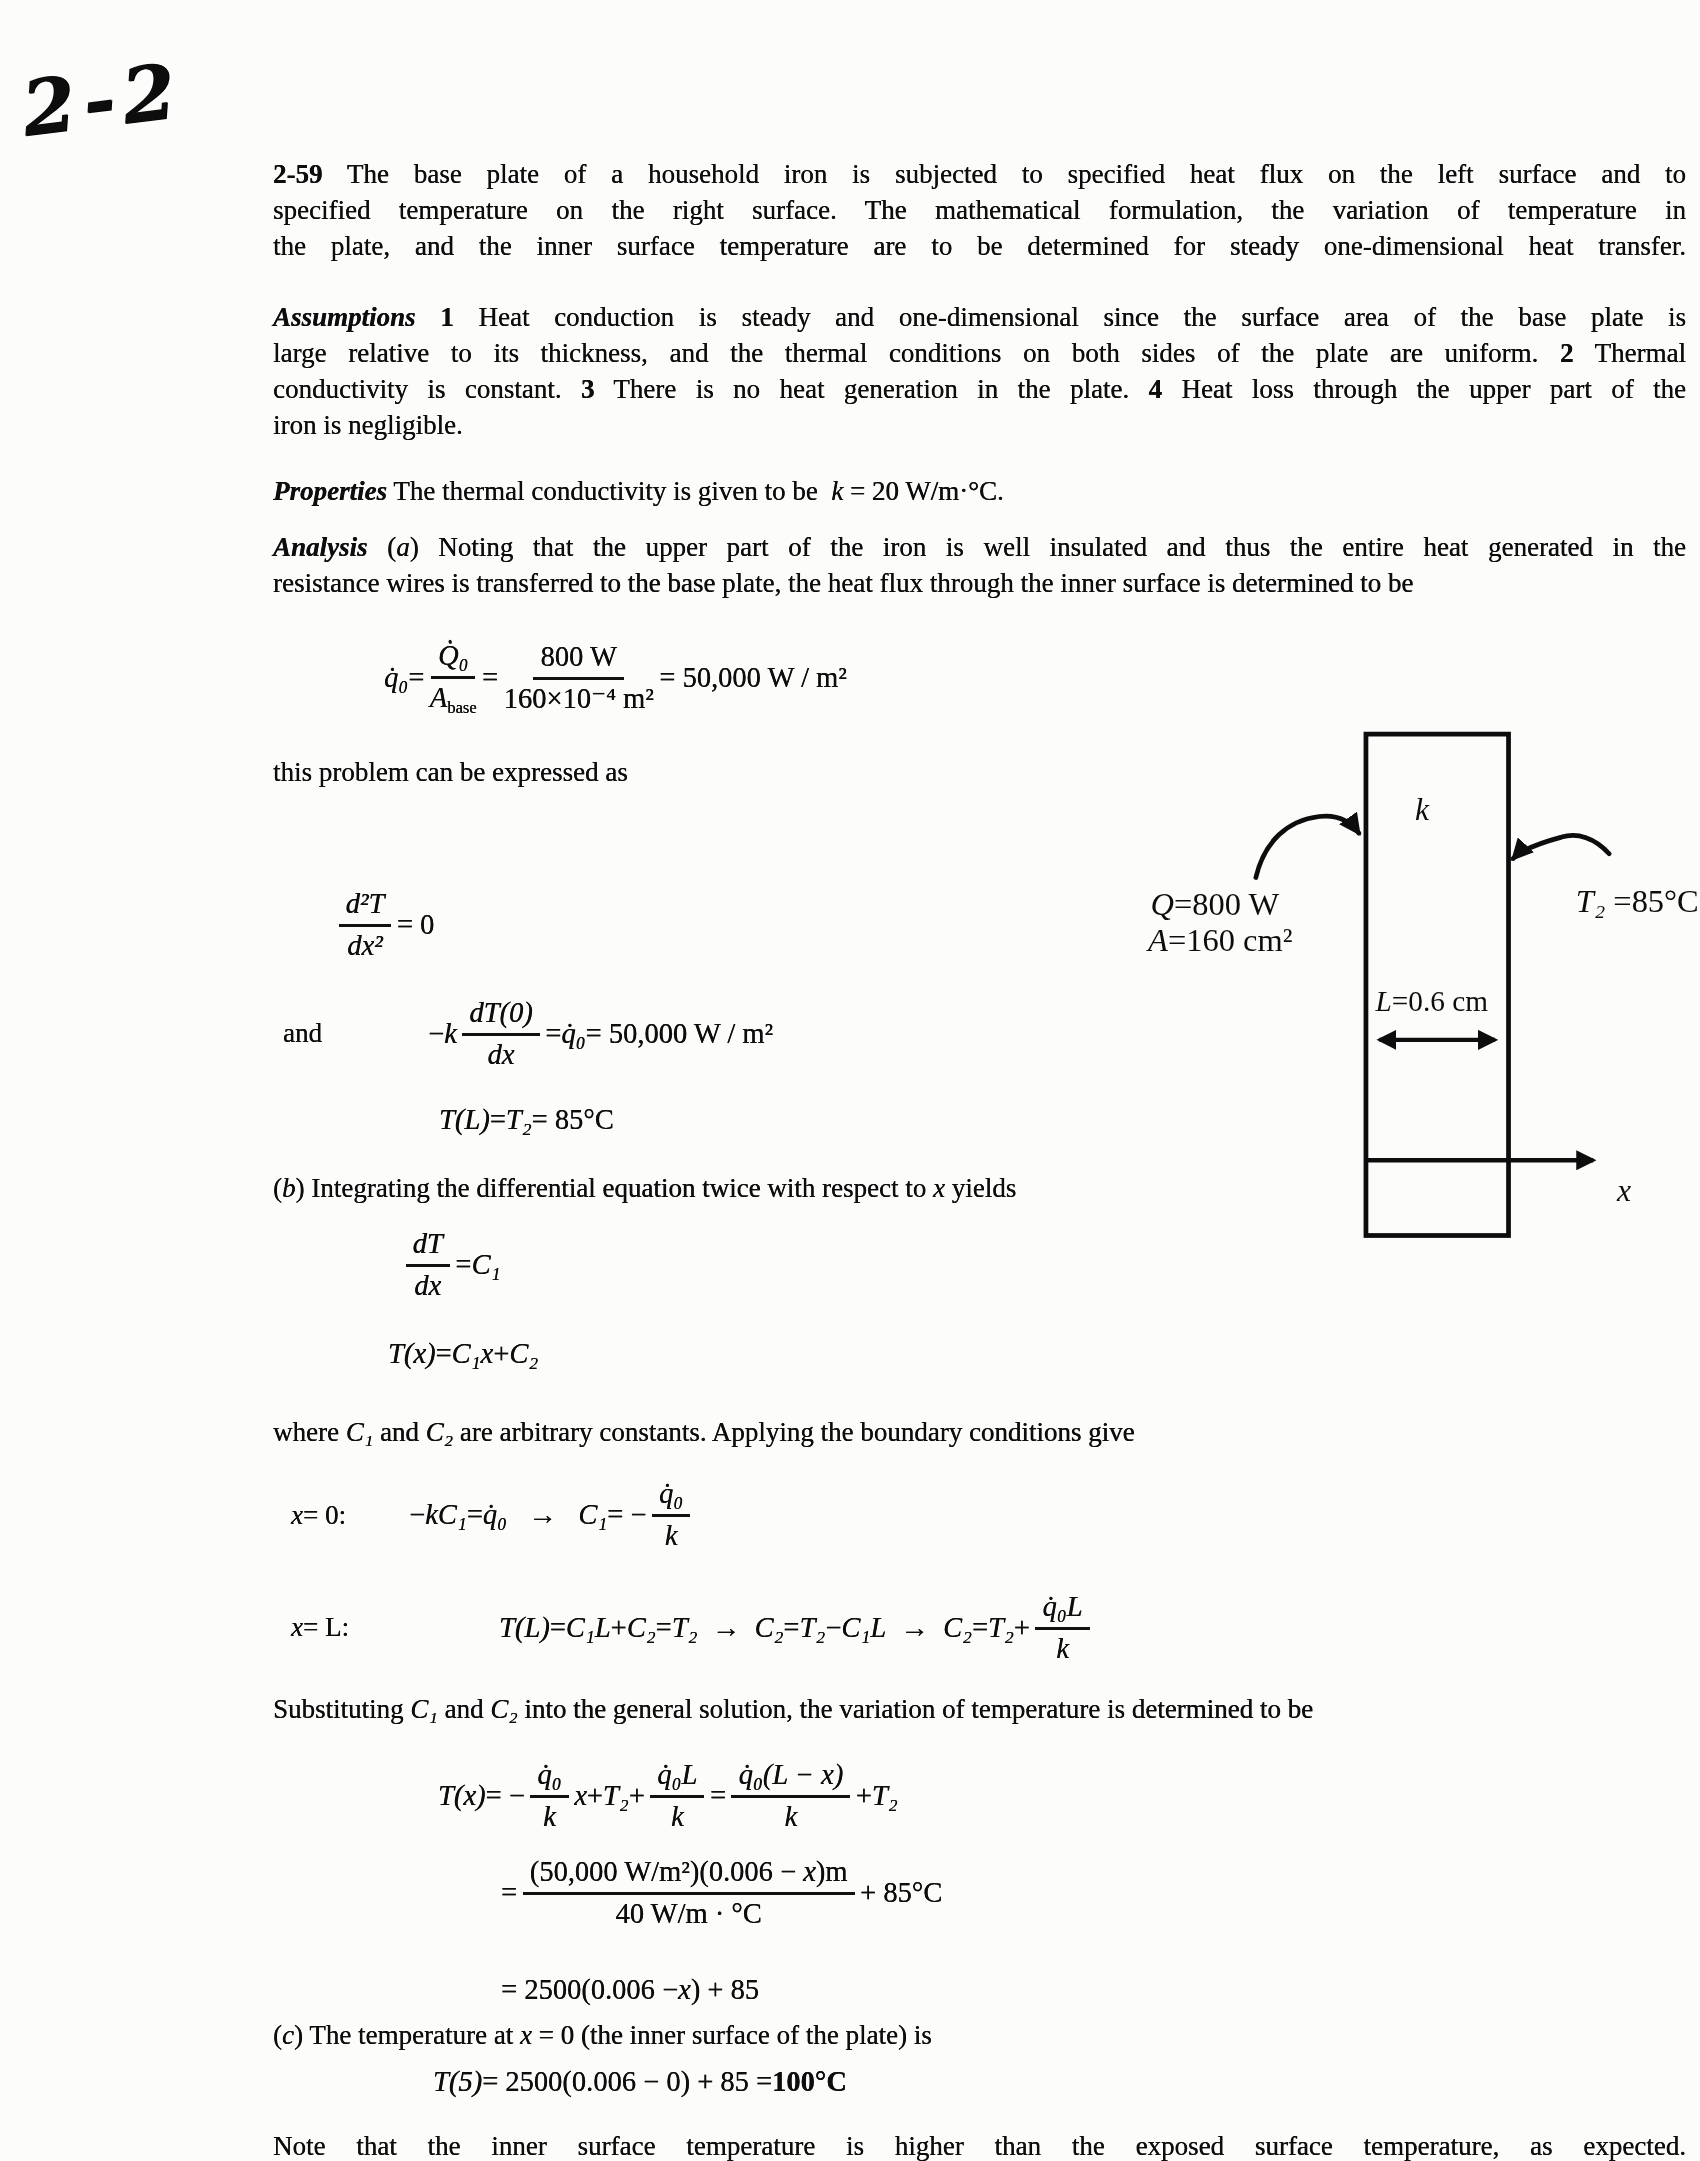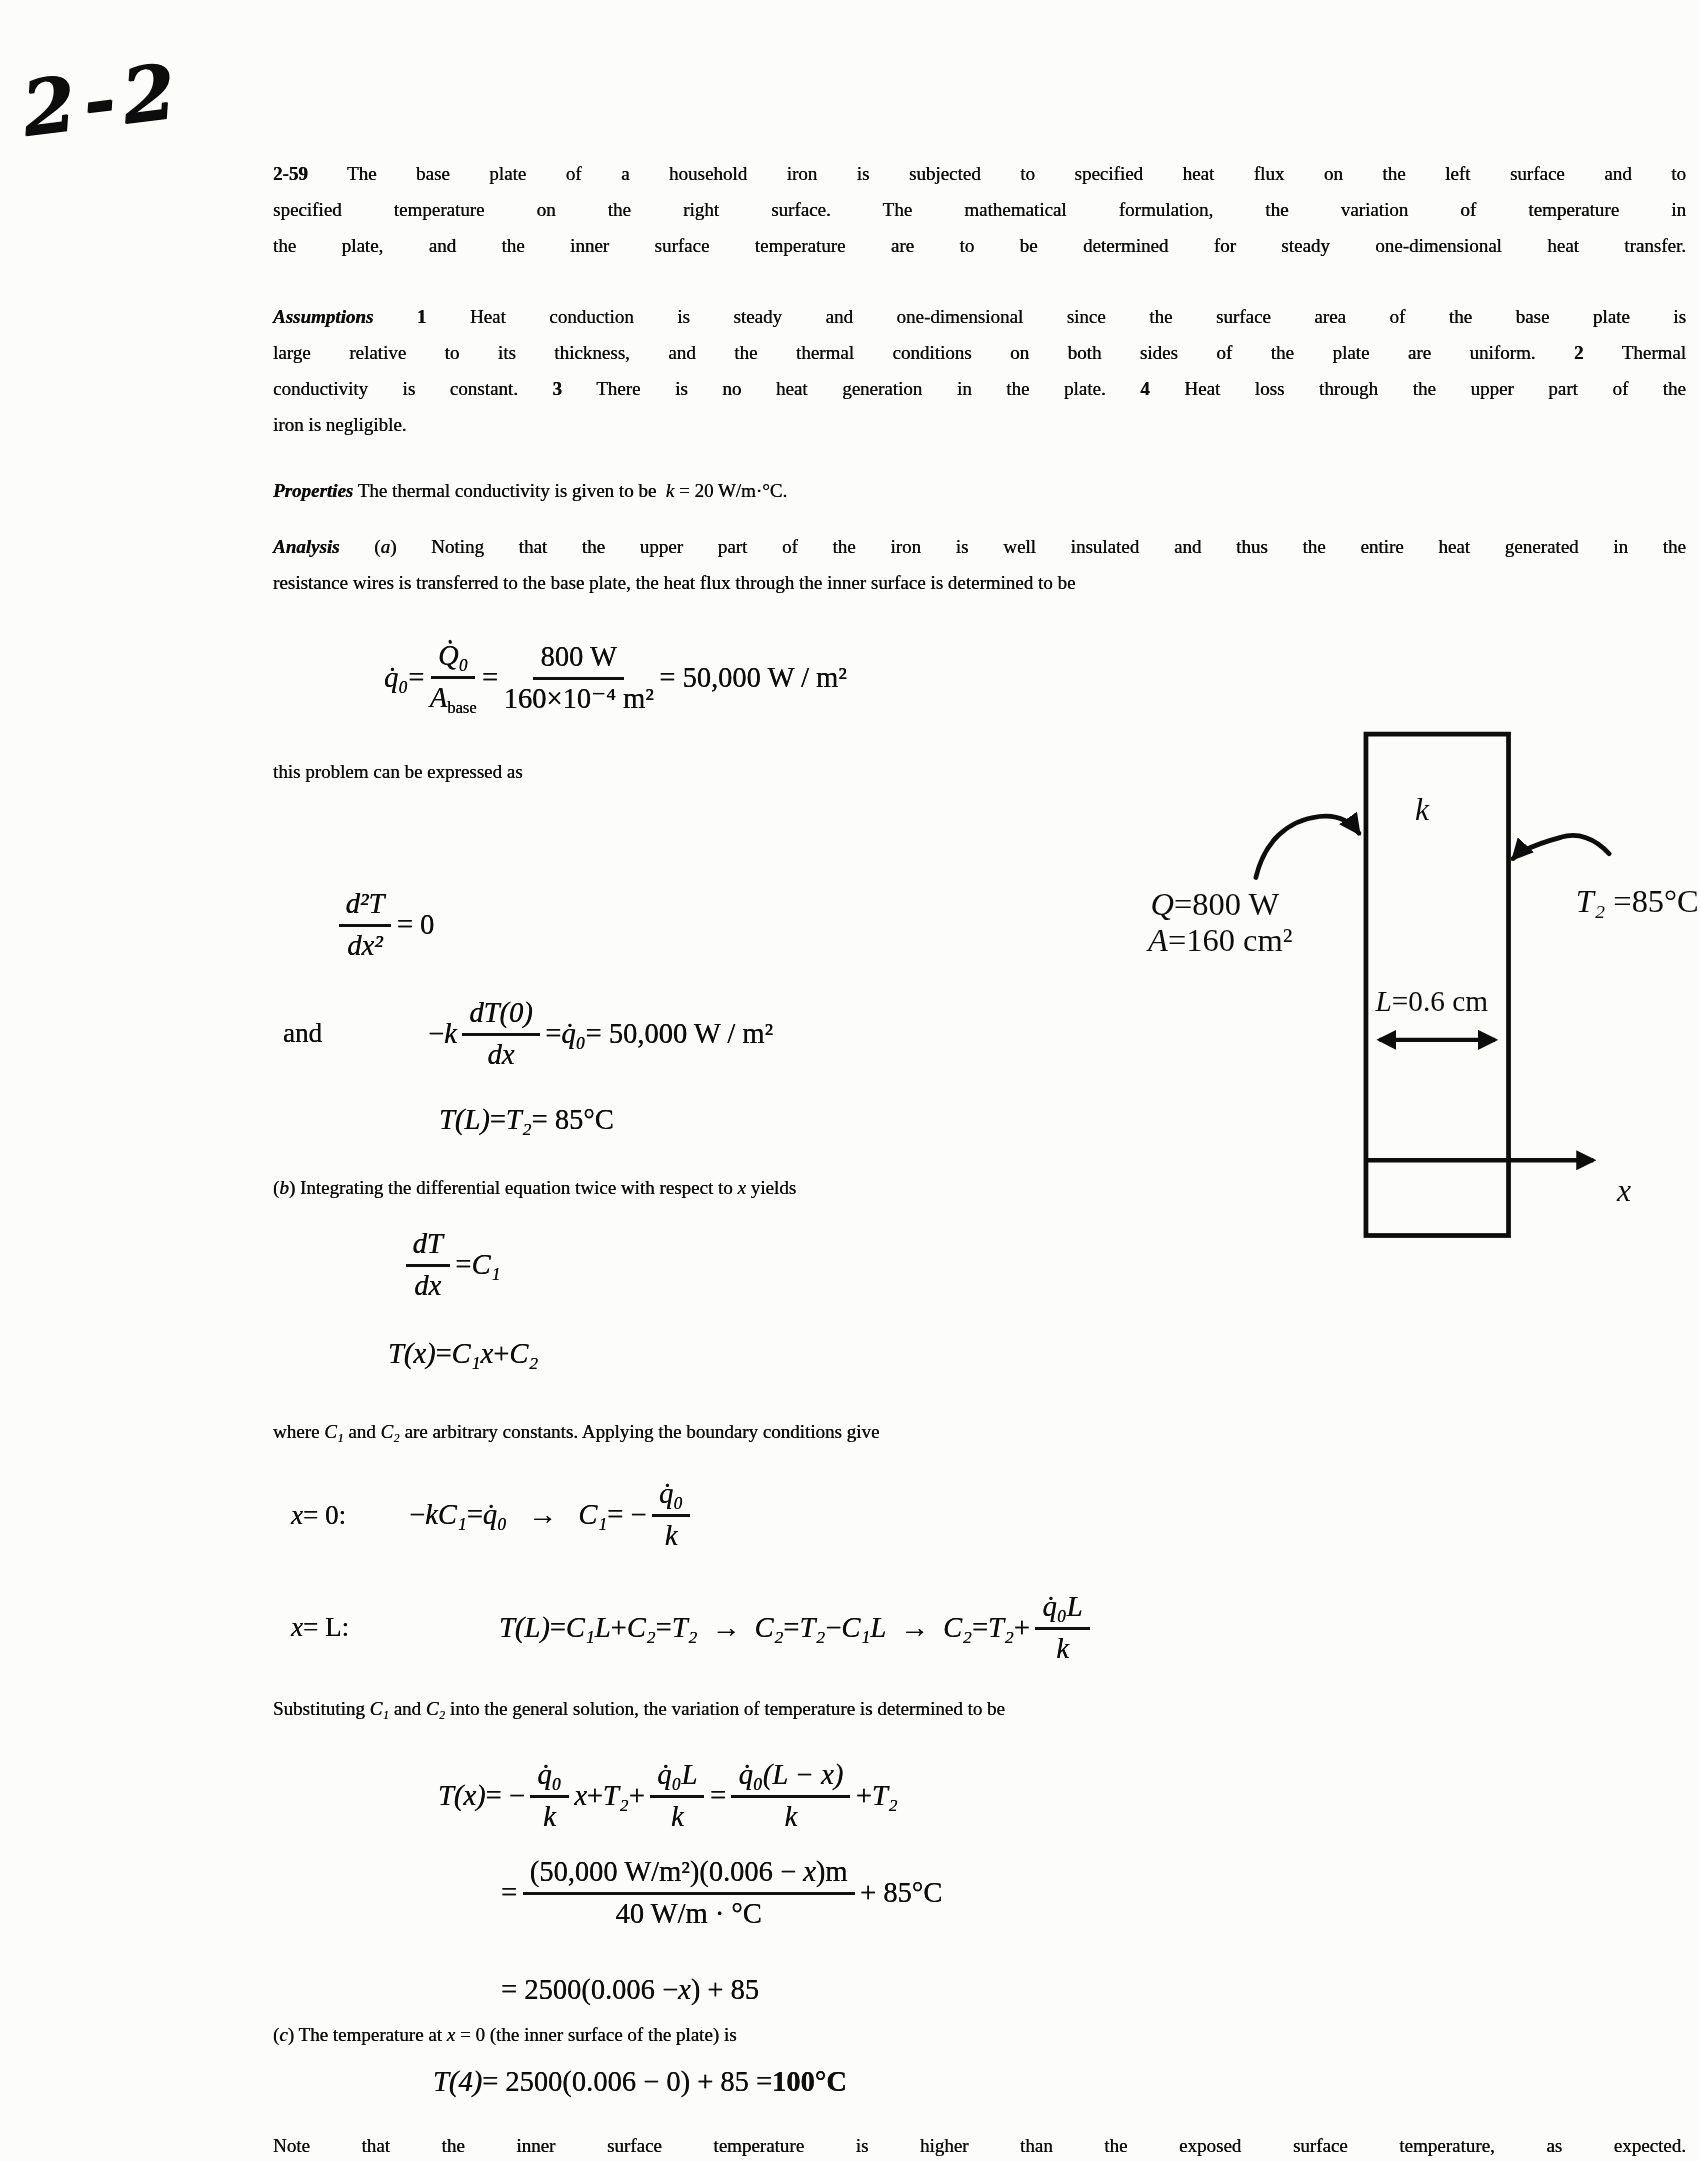--- a/index.html
+++ b/index.html
@@ -7,21 +7,21 @@
     width:1701px;height:2161px;position:relative;background:#fcfcfb;
     font-family:"Liberation Serif","DejaVu Serif",serif;color:#0d0d0d;
     overflow:hidden;
   }
   .corner-mark{
     position:absolute;left:22px;top:55px;
     font-family:"DejaVu Serif",serif;font-style:italic;font-weight:bold;
     font-size:76px;letter-spacing:8px;transform:rotate(-7deg);
     text-shadow:0.8px 0.8px 0 #000;
   }
-  .para{position:absolute;font-size:19px;line-height:36px;}
+  .para{position:absolute;font-size:27px;line-height:36px;}
   .para .ln{height:36px;}
   .jline{text-align:justify;text-align-last:justify;white-space:nowrap;}
   .lline{text-align:left;white-space:nowrap;}
   .eq{
     position:absolute;display:flex;align-items:center;
     font-size:28.5px;white-space:nowrap;
   }
   .eq-label{position:absolute;display:flex;align-items:center;font-size:27px;white-space:nowrap;}
   .s-i{font-style:italic;}
   .s-b{font-weight:bold;}
@@ -130,21 +130,21 @@
 <div class="eq txt" style="left:501px;top:1833px;height:119px;">= <span class="frac">
       <span class="num">(50,000 W/m²)(0.006 − <span class="s-i">x</span>)m</span>
       <span class="den">40 W/m · °C</span>
     </span> + 85°C</div>
 <div class="eq txt" style="left:501px;top:1936px;height:44px;margin-top:32px;">= 2500(0.006 − <span class="s-i">x</span>) + 85</div>
 
 <div class="para txt" style="left:273px;top:2017px;width:1413px;">
   <div class="ln lline">(<span class="s-i">c</span>) The temperature at <span class="s-i">x</span> = 0 (the inner surface of the plate) is</div>
 </div>
 
-<div class="eq txt" style="left:433px;top:2060px;height:44px;"><span class="s-i">T(4)</span> = 2500(0.006 − 0) + 85 = <span class="s-b">100°C</span></div>
+<div class="eq txt" style="left:433px;top:2060px;height:44px;"><span class="s-i">T(5)</span> = 2500(0.006 − 0) + 85 = <span class="s-b">100°C</span></div>
 
 <div class="para txt" style="left:273px;top:2128px;width:1413px;">
   <div class="ln jline">Note that the inner surface temperature is higher than the exposed surface temperature, as expected.</div>
 </div>
 
 <svg class="diagram" width="640" height="610" viewBox="1340 860 808 770">
   <defs>
     <marker id="arr" viewBox="0 0 10 10" refX="8.5" refY="5" markerWidth="4.6" markerHeight="4.6" orient="auto-start-reverse">
       <path d="M0,0 L10,5 L0,10 z" fill="#0d0d0d"></path>
     </marker>

